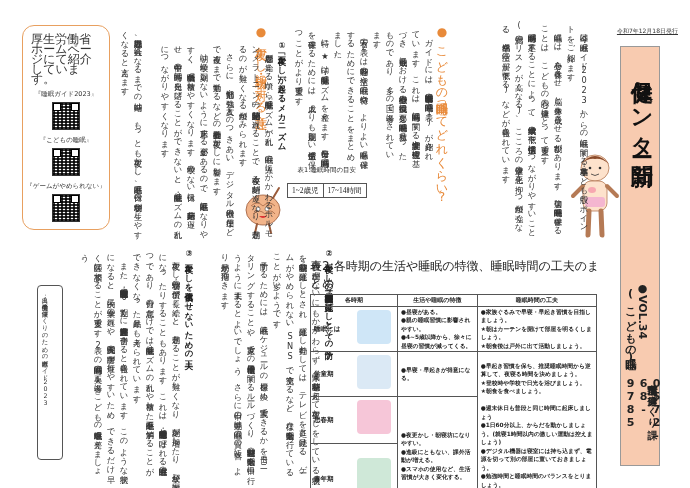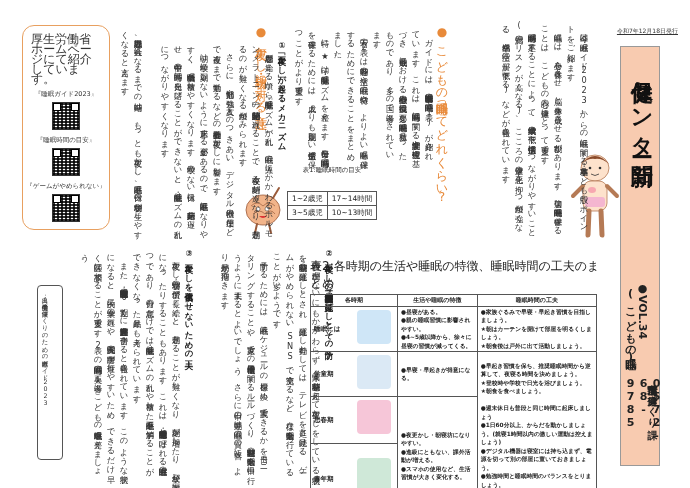--- a/index.html
+++ b/index.html
@@ -13,24 +13,24 @@
   .masthead .title { position:absolute; left:6px; top:18px; font-size:22px; font-weight:bold; letter-spacing:1px; color:#111; }
   .masthead .vol { position:absolute; left:15px; top:235px; font-size:11px; font-weight:bold; }
   .masthead .sub { position:absolute; left:1px; top:240px; font-size:11px; font-weight:bold; }
   .masthead .dept { position:absolute; left:24px; top:330px; font-size:10px; font-weight:bold; }
   .masthead .tel { position:absolute; left:3px; top:330px; font-size:11px; font-weight:bold; }
   .body-text { font-size:8.2px; line-height:13px; color:#333; }
   .heading { color:#e88a3a; font-size:12px; font-weight:normal; line-height:14px; }
   .subhead { font-weight:bold; font-size:8.4px; line-height:13px; color:#222; }
   .child-fig { left:570px; top:150px; width:50px; height:90px; }
   .brain-fig { left:243px; top:180px; width:40px; height:55px; }
-  table.t1 { border-collapse:collapse; font-size:7.5px; }
+  table.t1 { border-collapse:collapse; font-size:7.5px;font-family:Liberation Serif, serif; }
   table.t1 td { border:1px solid #555; padding:1px 4px; text-align:center; height:11px; }
   .t1-wrap { left:287px; top:166px; }
-  .t1-caption { font-size:6.5px; text-align:center; margin-bottom:16px; }
+  .t1-caption { font-size:6.5px; text-align:center; margin-bottom:8px; }
   .t2-wrap { left:310px; top:258px; width:290px; }
   .t2-caption { font-size:12px; margin-bottom:2px; }
   table.t2 { border-collapse:collapse; width:287px; font-size:5.8px; line-height:8.5px; font-weight:bold; }
   table.t2 th { border:1px solid #555; font-size:6px; padding:1px; font-weight:bold; }
   table.t2 td { border:1px solid #555; vertical-align:top; padding:1px 3px; }
   table.t2 td.period { vertical-align:middle; font-size:6.5px; width:80px; position:relative; height:42px; }
   .sidebox { left:22px; top:25px; width:88px; height:205px; border:1.5px solid #e8a060; border-radius:12px; box-sizing:border-box; }
   .sidebox .txt { font-size:12px; line-height:10px; padding:8px 6px 0 8px; color:#333; }
   .sidebox .lbl { font-size:6.5px; text-align:center; margin-top:6px; color:#333; }
   .qr { width:26px; height:26px; margin:3px auto 0; background:
@@ -89,24 +89,20 @@
 </div>
 
 <div class="abs t1-wrap">
   <div class="t1-caption">表1:睡眠時間の目安</div>
   <table class="t1">
     <tbody>
         <tr>
           <td>1~2歳児</td>
           <td>17~14時間</td>
         </tr>
-    <tr>
-          <td>3~5歳児</td>
-          <td>10~13時間</td>
-        </tr>
   </tbody>
     </table>
 </div>
 
 <div class="abs vt heading" style="left:254px; top:25px; height:160px;">
   <span>●</span><span>夜更かし・朝寝坊に対する注意</span>
 </div>
 
 <div class="abs brain-fig">
   <svg width="40" height="55" viewBox="0 0 40 55">
@@ -128,21 +124,21 @@
 </div>
 
 <div class="abs vt body-text" style="left:118px; top:25px; height:210px;">
   <p style="margin:0;text-indent:1em;">思春期以降、社会人になるまでの時期は、もっとも夜更かし、睡眠不足、休日の朝寝坊が生じやすくなると言えます。</p>
 </div>
 
 <div class="abs sidebox">
   <div class="txt">厚生労働省ホームページにて紹介しています。</div>
   <div class="lbl">『睡眠ガイド2023』</div>
   <div class="qr"></div>
-  <div class="lbl">『睡眠時間の目安』</div>
+  <div class="lbl">『こどもの睡眠』</div>
   <div class="qr"></div>
   <div class="lbl">『ゲームがやめられない』</div>
   <div class="qr"></div>
 </div>
 
 <div class="abs vt body-text" style="left:218px; top:248px; height:230px;">
   <p style="margin:0;" class="subhead">②夜更かしの一歩手前『就寝時刻の先延ばし』とその予防</p>
   <p style="margin:0;text-indent:1em;">特段の理由がないにもかかわらず、本来の就寝時刻を超えて夜更かしをしている状態を『就寝時刻の先延ばし』とされ、先延ばし行動としては、テレビを延々と見続ける、ゲームがやめられない、SNSで交流するなど、様々な余暇活動を行っていることが多いようです。</p>
   <p style="margin:0;text-indent:1em;">予防するためには、睡眠スケジュールの目標を決め、実践できるかを日々モニタリングすることや、家庭での電子機器使用に関するルールづくり、就寝時刻付近の余暇活動を日中に行うように工夫するとよいでしょう。さらに日中の運動は睡眠の質の改善に、より効果が期待できます。</p>
 </div>

